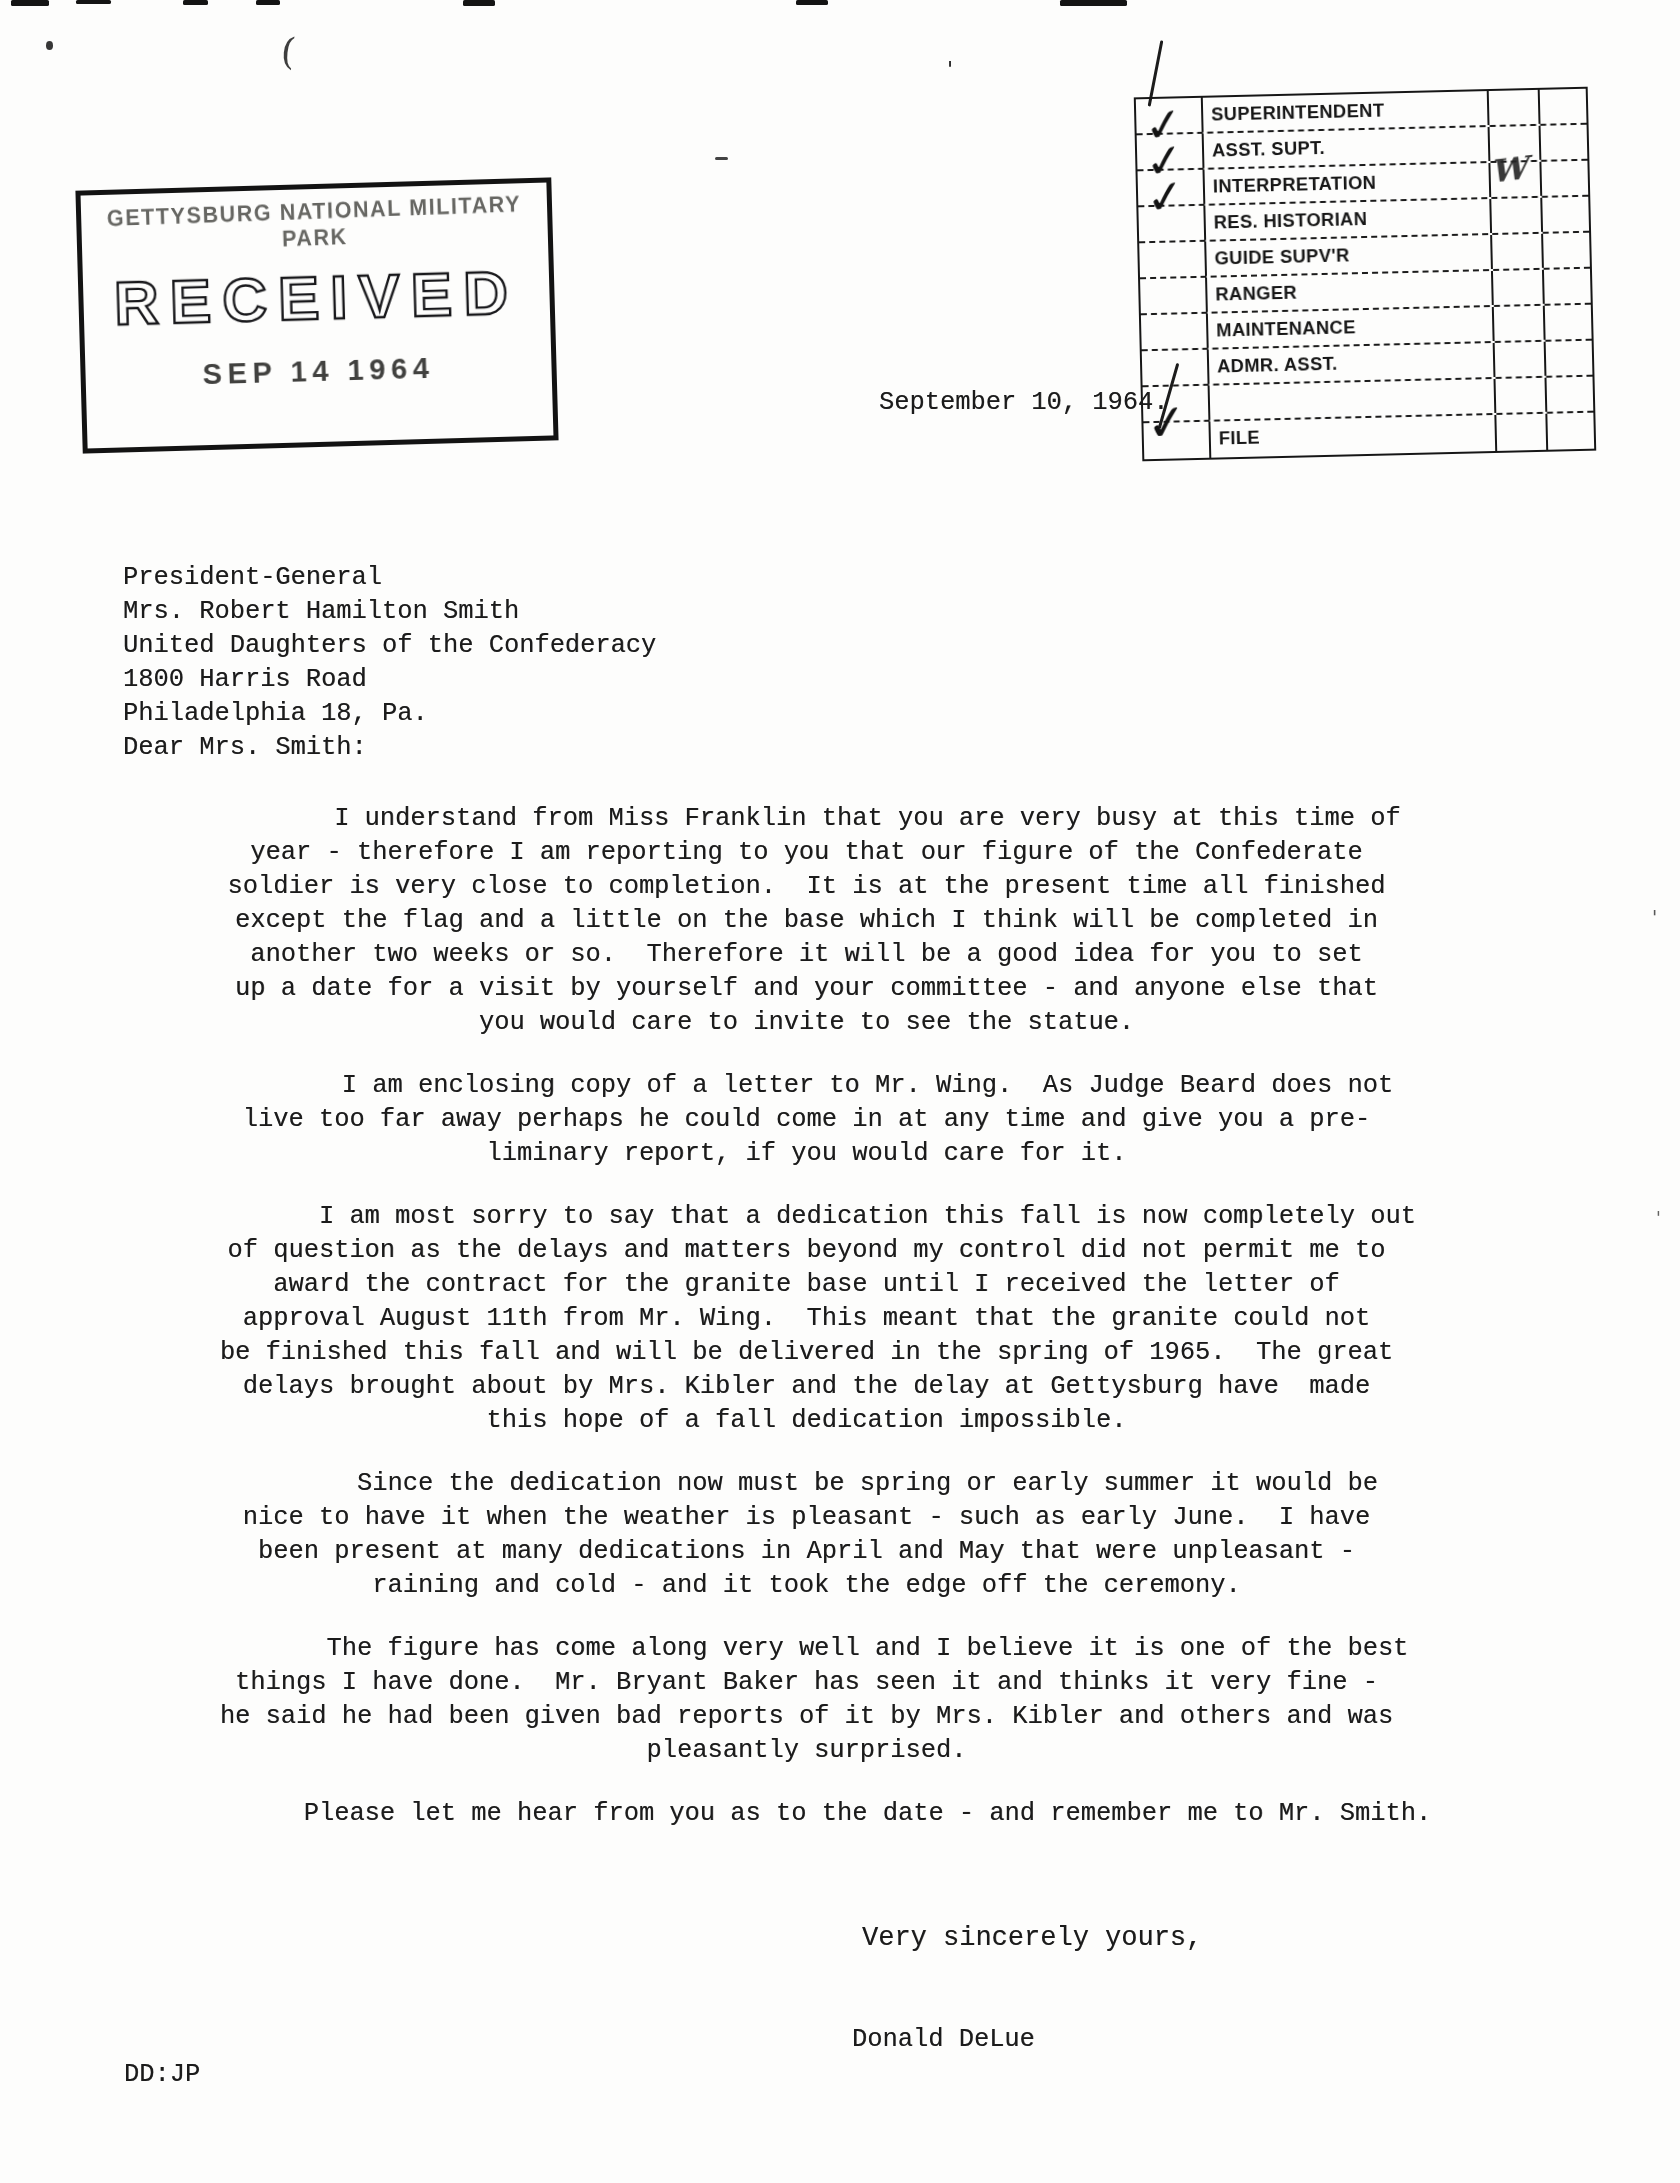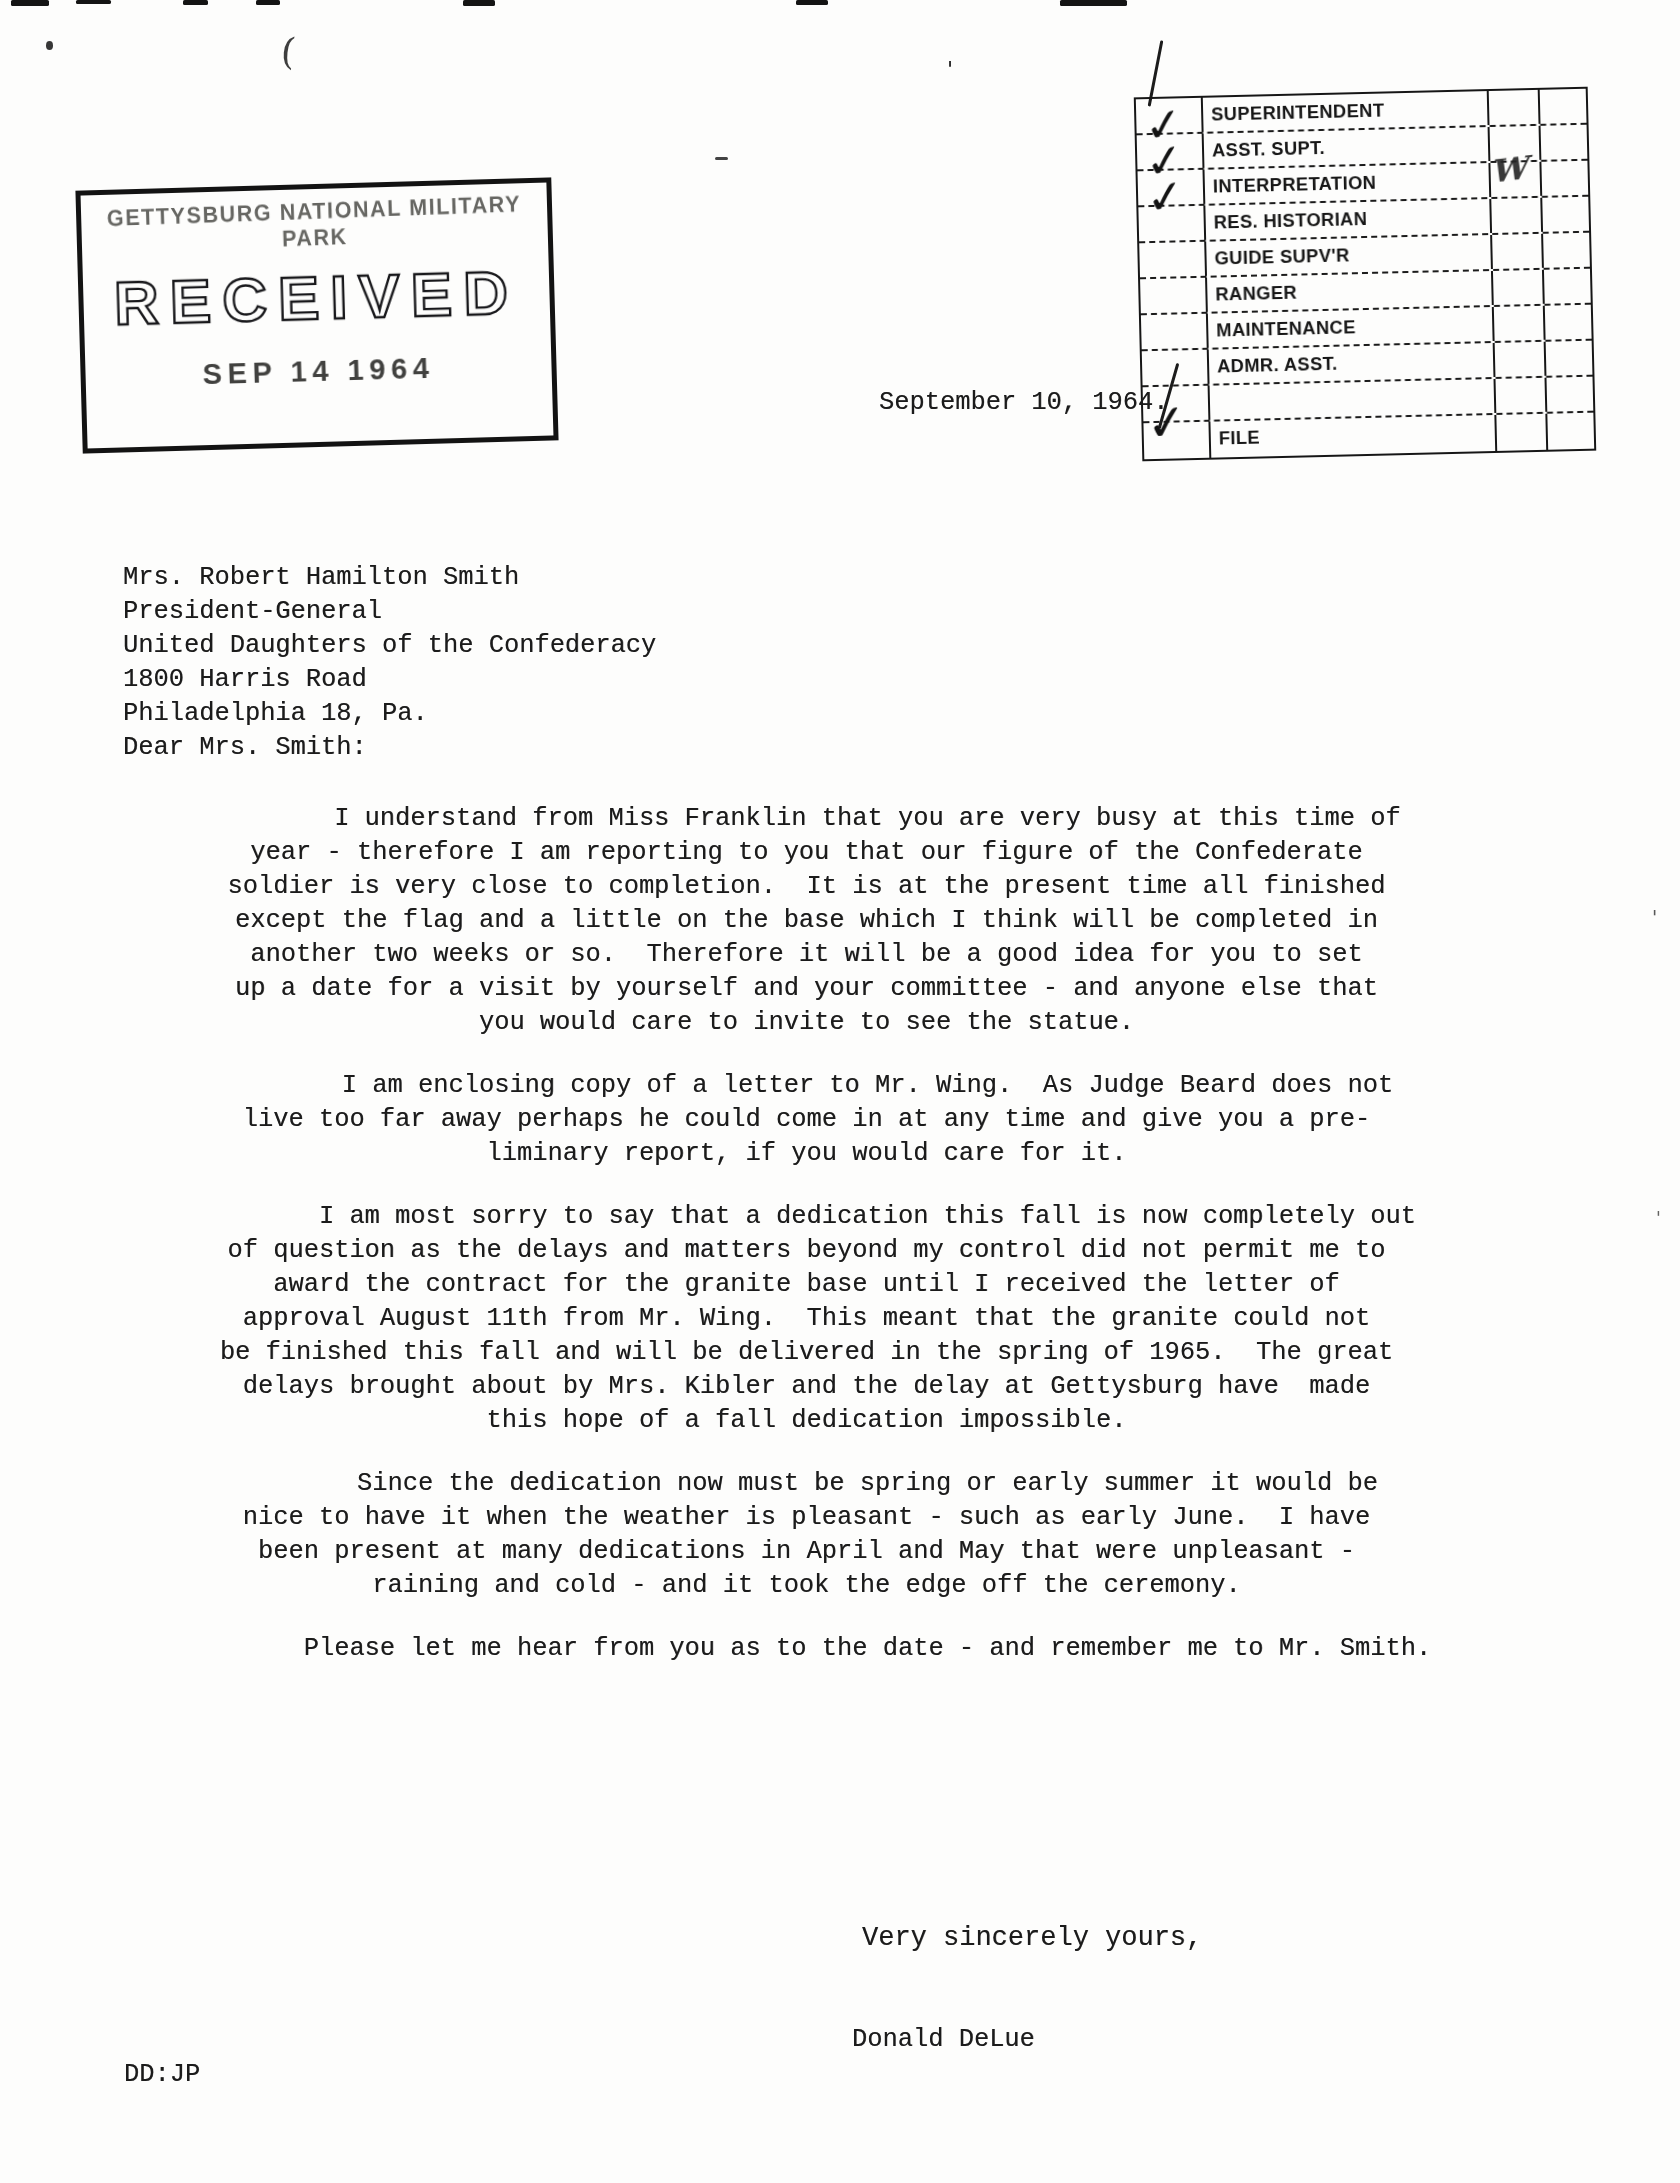--- a/index.html
+++ b/index.html
@@ -190,22 +190,22 @@
       <div class="rt-label">FILE</div>
       <div class="rt-c3"></div>
       <div class="rt-c4"></div>
     </div>
   </div>
 
   <div class="date-line tw">September 10, 1964.</div>
 
   <div class="letter-body tw">
     <div class="addr-block">
+      <div class="addr-line">President-General</div>
       <div class="addr-line">Mrs. Robert Hamilton Smith</div>
-      <div class="addr-line">President-General</div>
       <div class="addr-line">United Daughters of the Confederacy</div>
       <div class="addr-line">1800 Harris Road</div>
       <div class="addr-line">Philadelphia 18, Pa.</div>
     </div>
     <div class="salutation">Dear Mrs. Smith:</div>
     <div class="para">        I understand from Miss Franklin that you are very busy at this time of
 year - therefore I am reporting to you that our figure of the Confederate
 soldier is very close to completion.  It is at the present time all finished
 except the flag and a little on the base which I think will be completed in
 another two weeks or so.  Therefore it will be a good idea for you to set
@@ -218,20 +218,24 @@
 of question as the delays and matters beyond my control did not permit me to
 award the contract for the granite base until I received the letter of
 approval August 11th from Mr. Wing.  This meant that the granite could not
 be finished this fall and will be delivered in the spring of 1965.  The great
 delays brought about by Mrs. Kibler and the delay at Gettysburg have  made
 this hope of a fall dedication impossible.</div>
     <div class="para">        Since the dedication now must be spring or early summer it would be
 nice to have it when the weather is pleasant - such as early June.  I have
 been present at many dedications in April and May that were unpleasant -
 raining and cold - and it took the edge off the ceremony.</div>
+    <div class="para">        The figure has come along very well and I believe it is one of the best
+things I have done.  Mr. Bryant Baker has seen it and thinks it very fine -
+he said he had been given bad reports of it by Mrs. Kibler and others and was
+pleasantly surprised.</div>
     <div class="para">        Please let me hear from you as to the date - and remember me to Mr. Smith.</div>
   </div>
 
   <div class="closing tw">Very sincerely yours,</div>
   <div class="signature tw">Donald DeLue</div>
   <div class="initials tw">DD:JP</div>
 
 </div>
 
 

